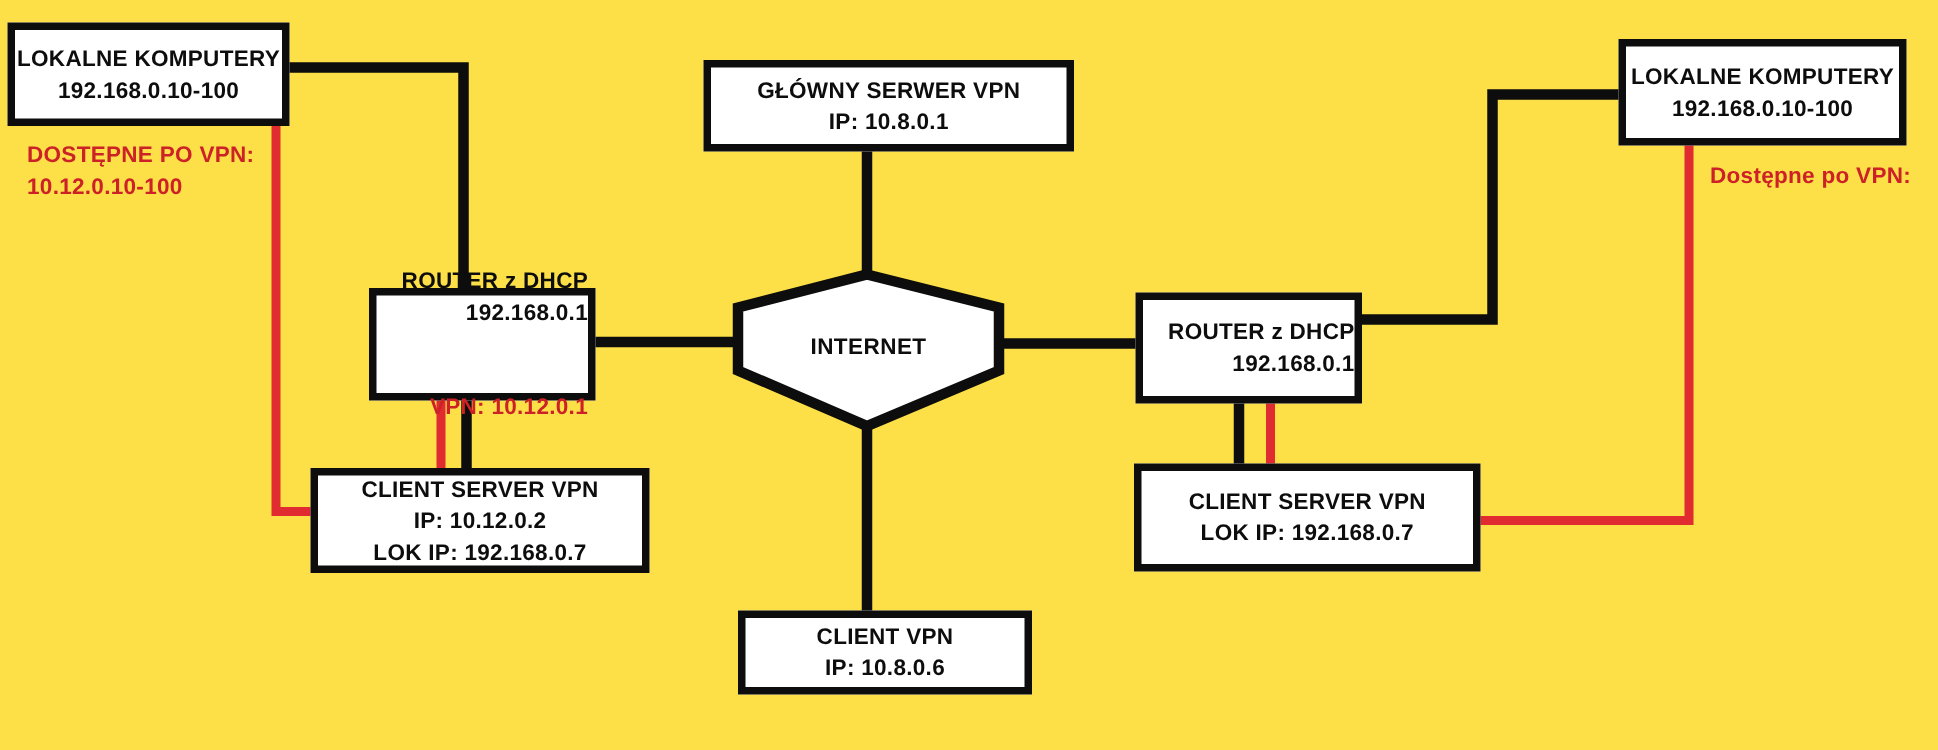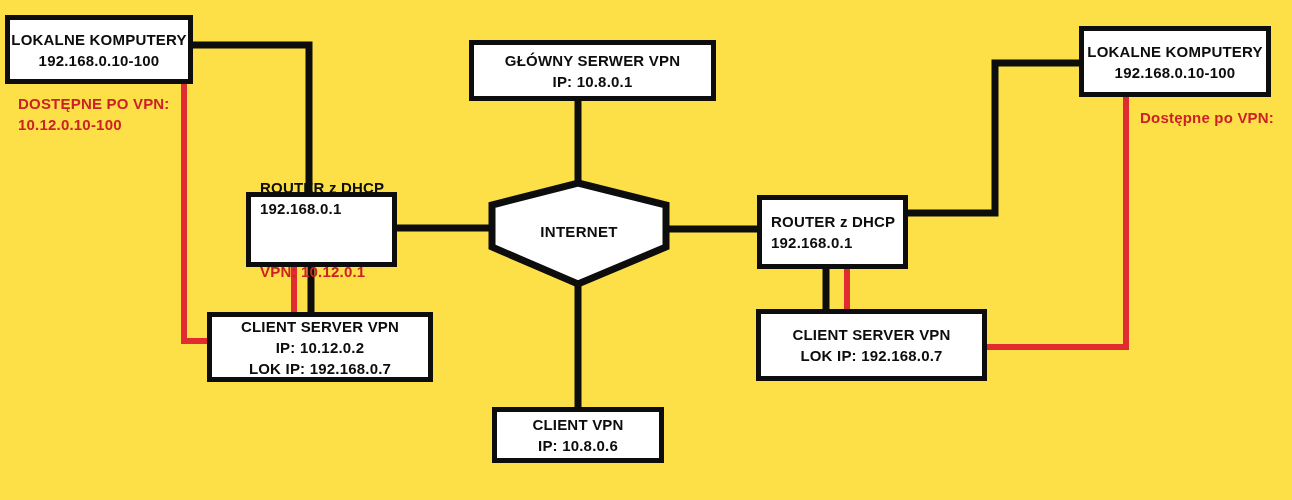--- a/index.html
+++ b/index.html
@@ -6,21 +6,21 @@
   #stage{
     position:relative;width:1292px;height:500px;background:#fde047;overflow:hidden;
     font-family:"Liberation Sans",sans-serif;font-weight:bold;color:#0d0d0d;
   }
   #wires{position:absolute;left:0;top:0;z-index:1;}
   .node{
     position:absolute;z-index:2;background:#ffffff;border:5px solid #0d0d0d;
     box-sizing:border-box;display:flex;flex-direction:column;justify-content:center;
     font-size:15px;line-height:21px;text-align:center;letter-spacing:0.2px;
   }
-  .node.left-align{text-align:left;padding-left:9px;}
+  .node.left-align{text-align:right;padding-left:9px;}
   .red{color:#cc2227;margin-top:42px;}
   .note{
     position:absolute;z-index:2;font-size:15px;line-height:21px;color:#cc2227;
     white-space:nowrap;letter-spacing:0.2px;
   }
   .hex-label{
     position:absolute;z-index:2;font-size:15px;letter-spacing:0.3px;text-align:center;
   }
 </style>
 </head>
@@ -92,18 +92,18 @@
 
   <div class="node" style="left:1079px;top:26px;width:192px;height:71px;">
     <span>LOKALNE KOMPUTERY</span>
     <span>192.168.0.10-100</span>
   </div>
 
   <div class="note" style="left:1140px;top:107px;">
     <div>Dostępne po VPN:</div>
   </div>
 
-  <div class="node" style="left:492px;top:407px;width:172px;height:56px;">
+  <div class="node" style="left:492px;top:407px;width:196px;height:56px;">
     <span>CLIENT VPN</span>
     <span>IP: 10.8.0.6</span>
   </div>
 
 </div>
 
 </body></html>

